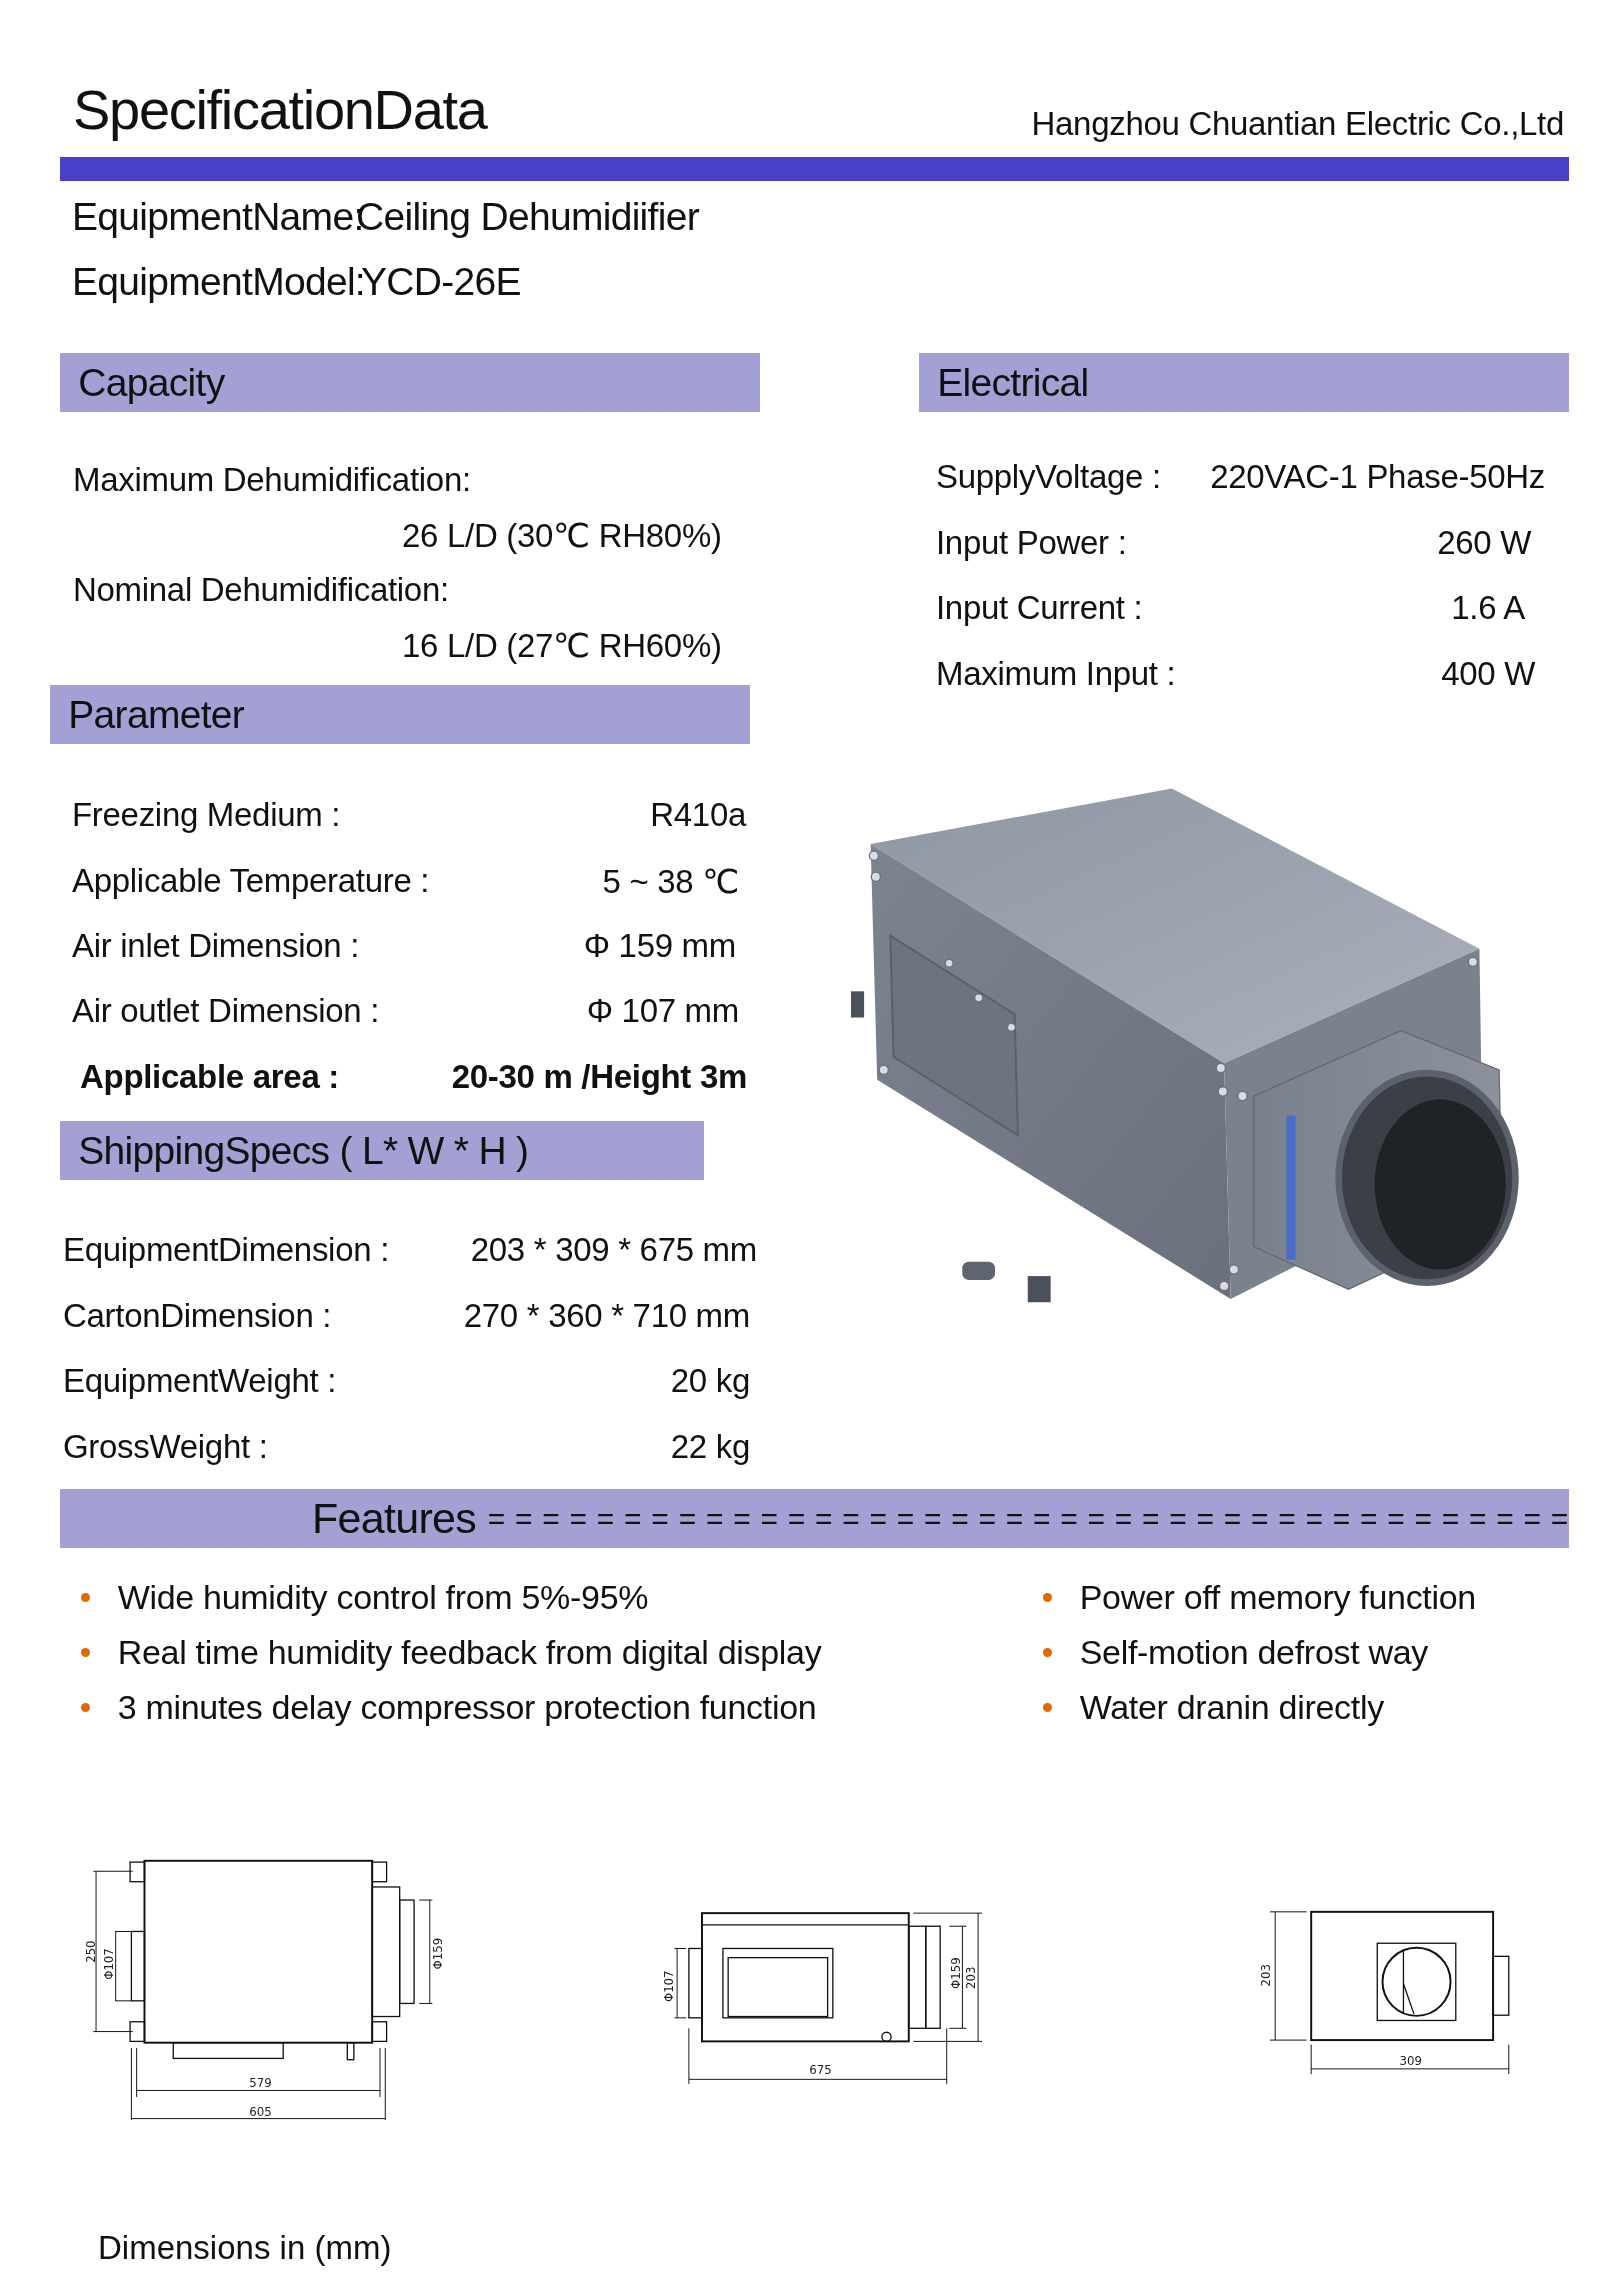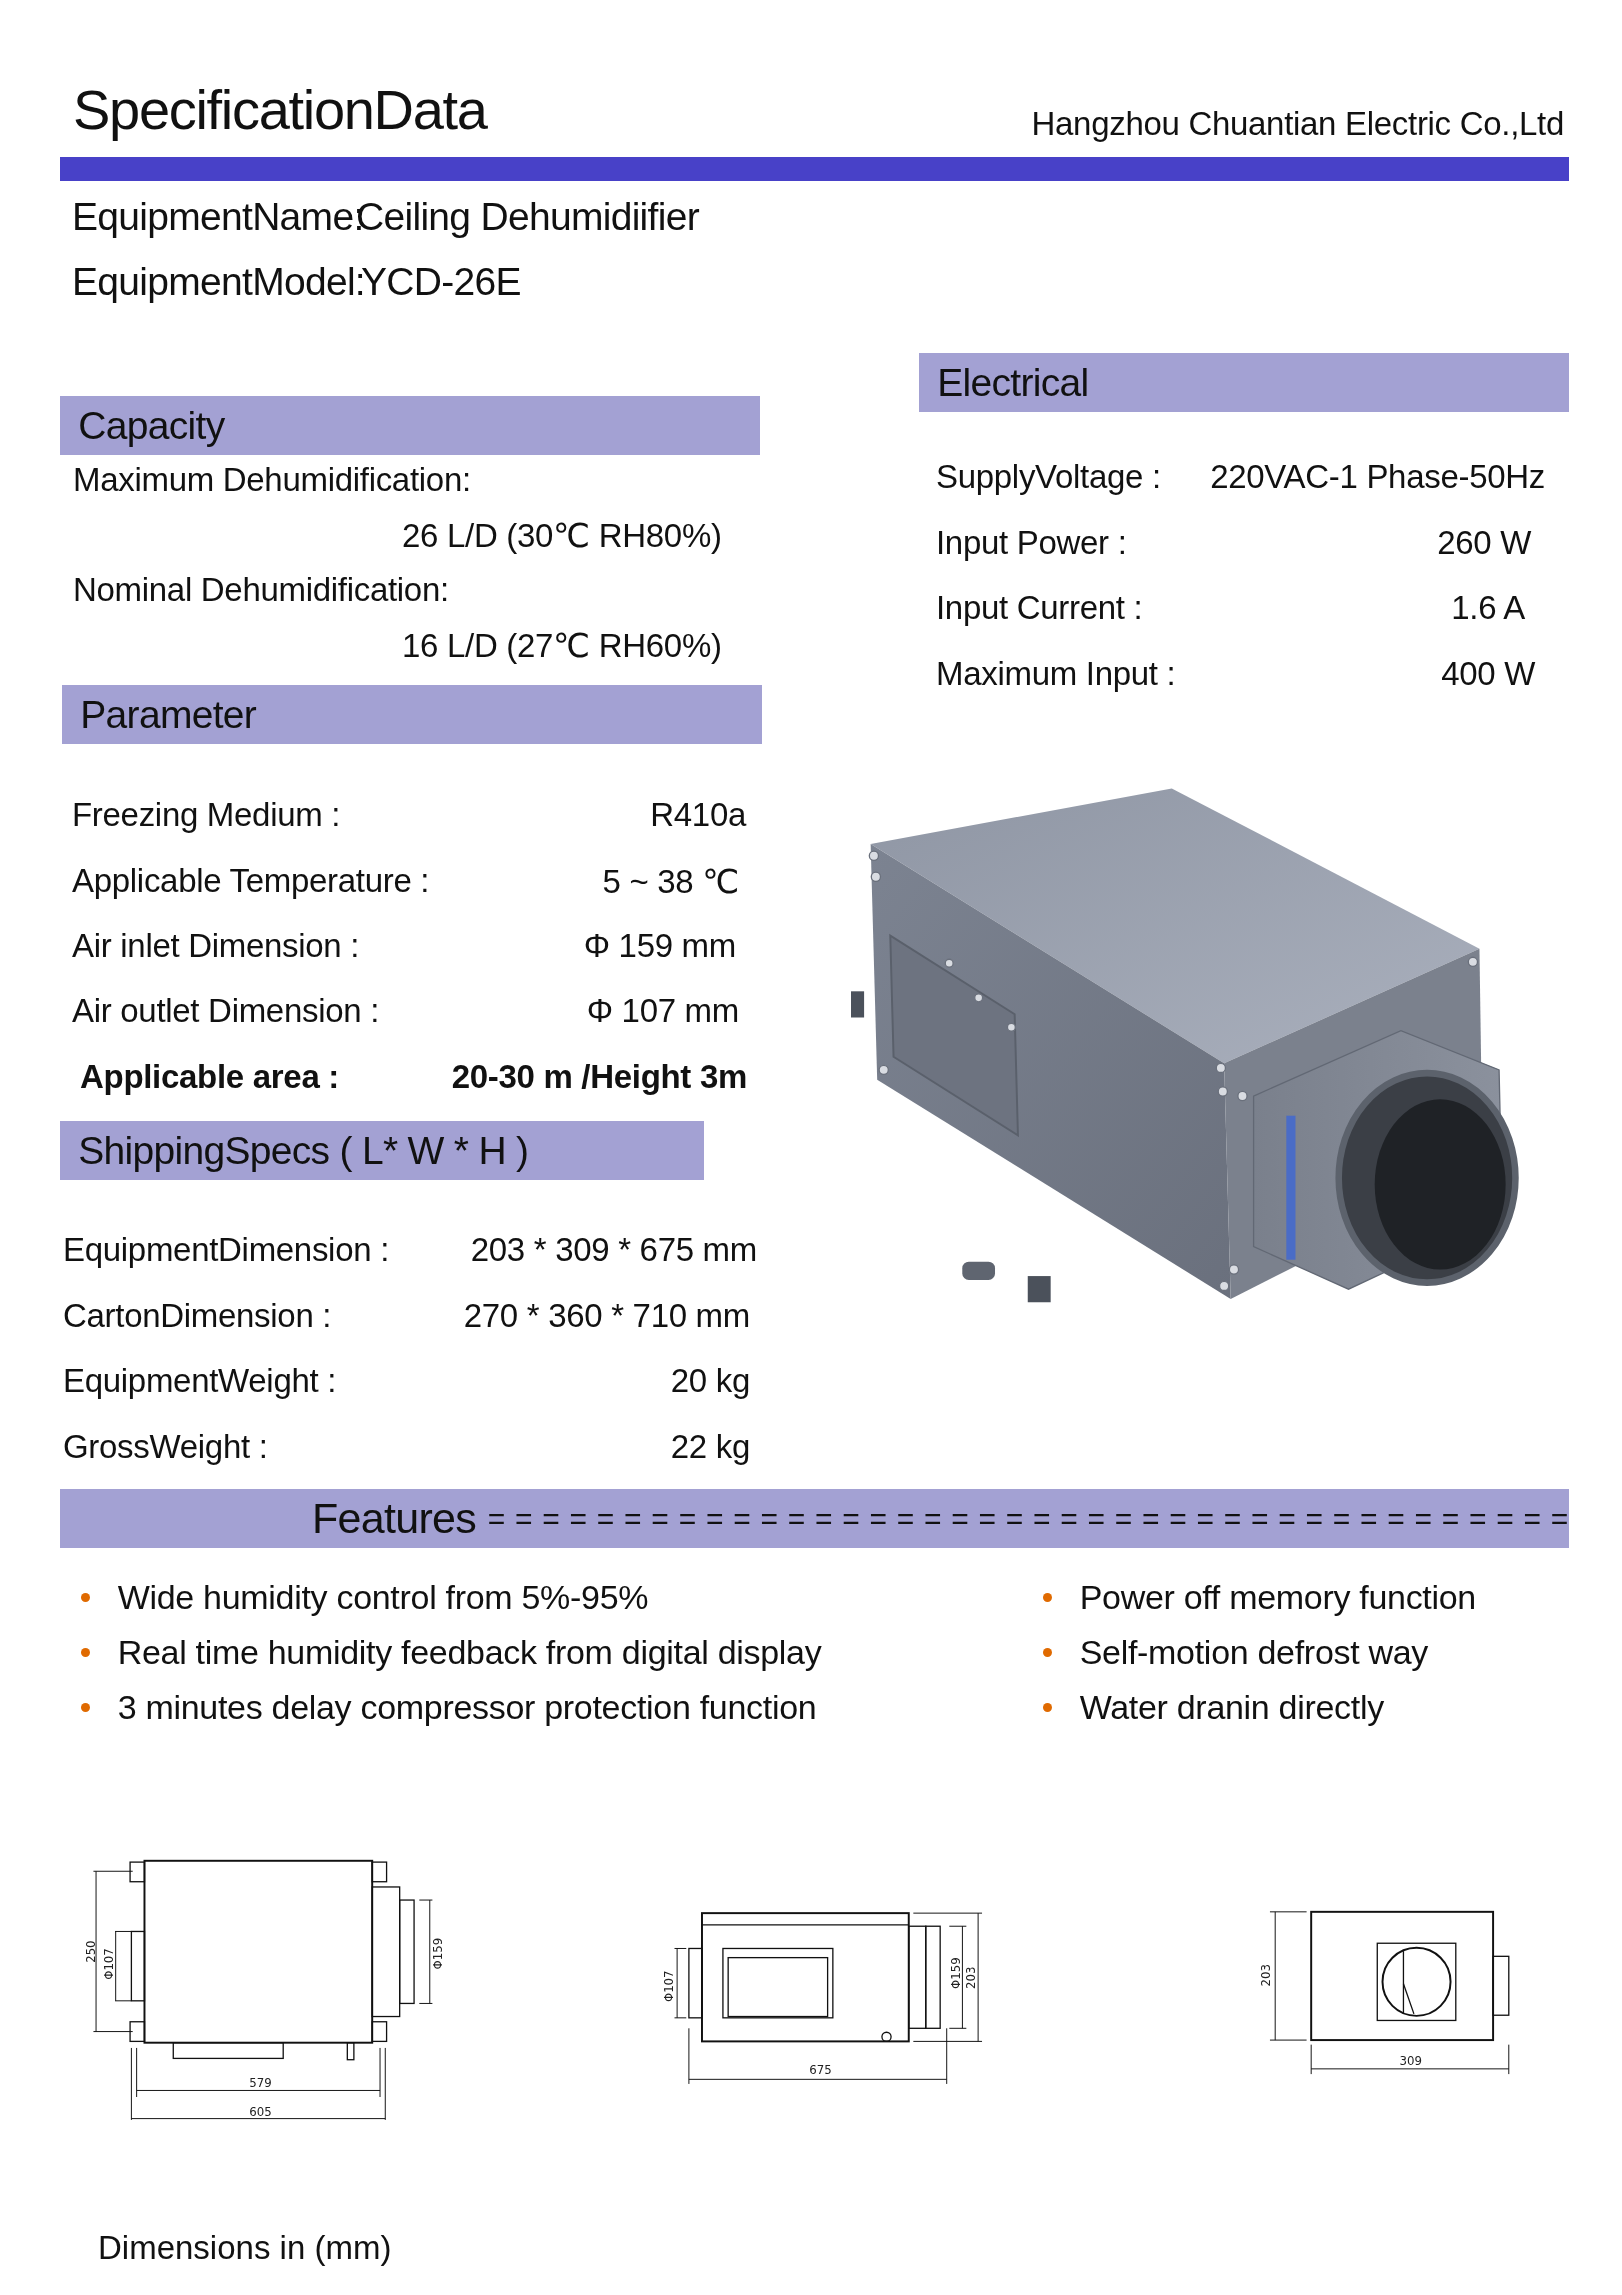--- a/index.html
+++ b/index.html
@@ -29,21 +29,21 @@
 <div class="abs company">Hangzhou Chuantian Electric Co.,Ltd</div>
 <div class="abs topbar"></div>
 
 <div class="abs equip" style="top:195px;">
   <span class="k">EquipmentName:</span><span style="margin-left:-63px;">Ceiling Dehumidiifier</span>
 </div>
 <div class="abs equip" style="top:260px;">
   <span class="k">EquipmentModel:</span><span style="margin-left:-58px;">YCD-26E</span>
 </div>
 
-<div class="abs" style="left:60px; top:353px; width:700px;margin-top:43px;">
+<div class="abs" style="left:60px; top:353px; width:700px;">
   <div class="sec-head">Capacity</div>
 </div>
 <div class="row" style="left:73px; top:437px;">Maximum  Dehumidification:</div>
 <div class="row" style="left:402px; top:492px;">26 L/D  (30℃ RH80%)</div>
 <div class="row" style="left:73px; top:547px;">Nominal  Dehumidification:</div>
 <div class="row" style="left:402px; top:602px;">16 L/D  (27℃ RH60%)</div>
 
 <div class="abs" style="left:919px; top:353px; width:650px;">
   <div class="sec-head">Electrical</div>
 </div>
@@ -57,21 +57,21 @@
 </div>
 <div class="row" style="left:936px; top:565px; width:589px;">
   <span>Input Current :</span>
   <span class="v">1.6 A</span>
 </div>
 <div class="row" style="left:936px; top:631px; width:599px;">
   <span>Maximum Input :</span>
   <span class="v">400 W</span>
 </div>
 
-<div class="abs" style="left:62px; top:685px; width:700px;">
+<div class="abs" style="left:50px; top:685px; width:700px;">
   <div class="sec-head">Parameter</div>
 </div>
 <div class="row" style="left:72px; top:772px; width:674px;">
   <span>Freezing Medium :</span>
   <span class="v">R410a</span>
 </div>
 <div class="row" style="left:72px; top:838px; width:667px;">
   <span>Applicable Temperature :</span>
   <span class="v">5 ~ 38 ℃</span>
 </div>

